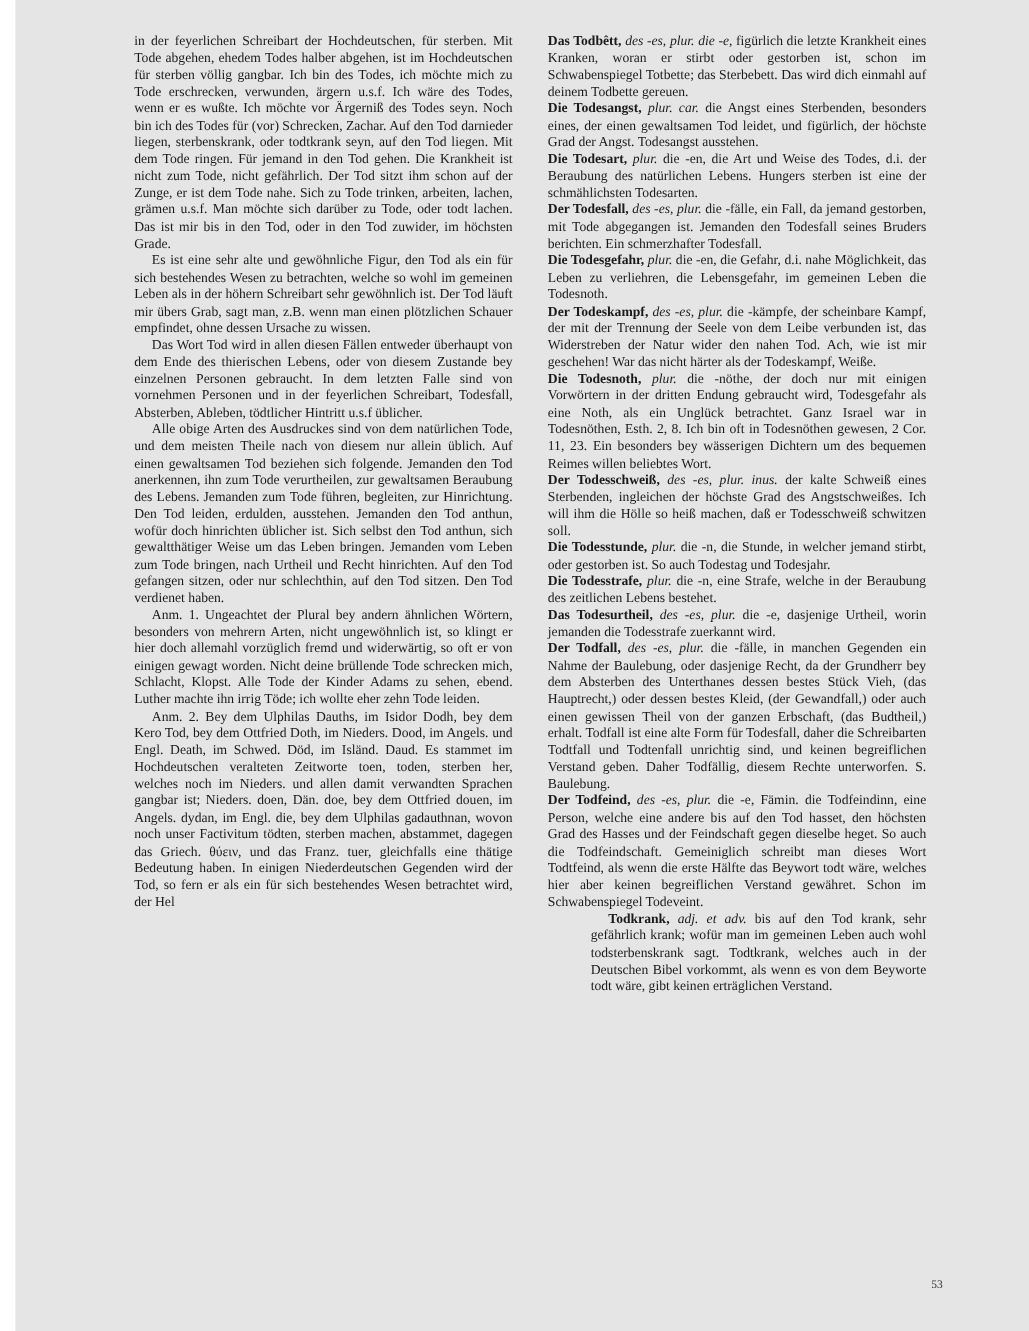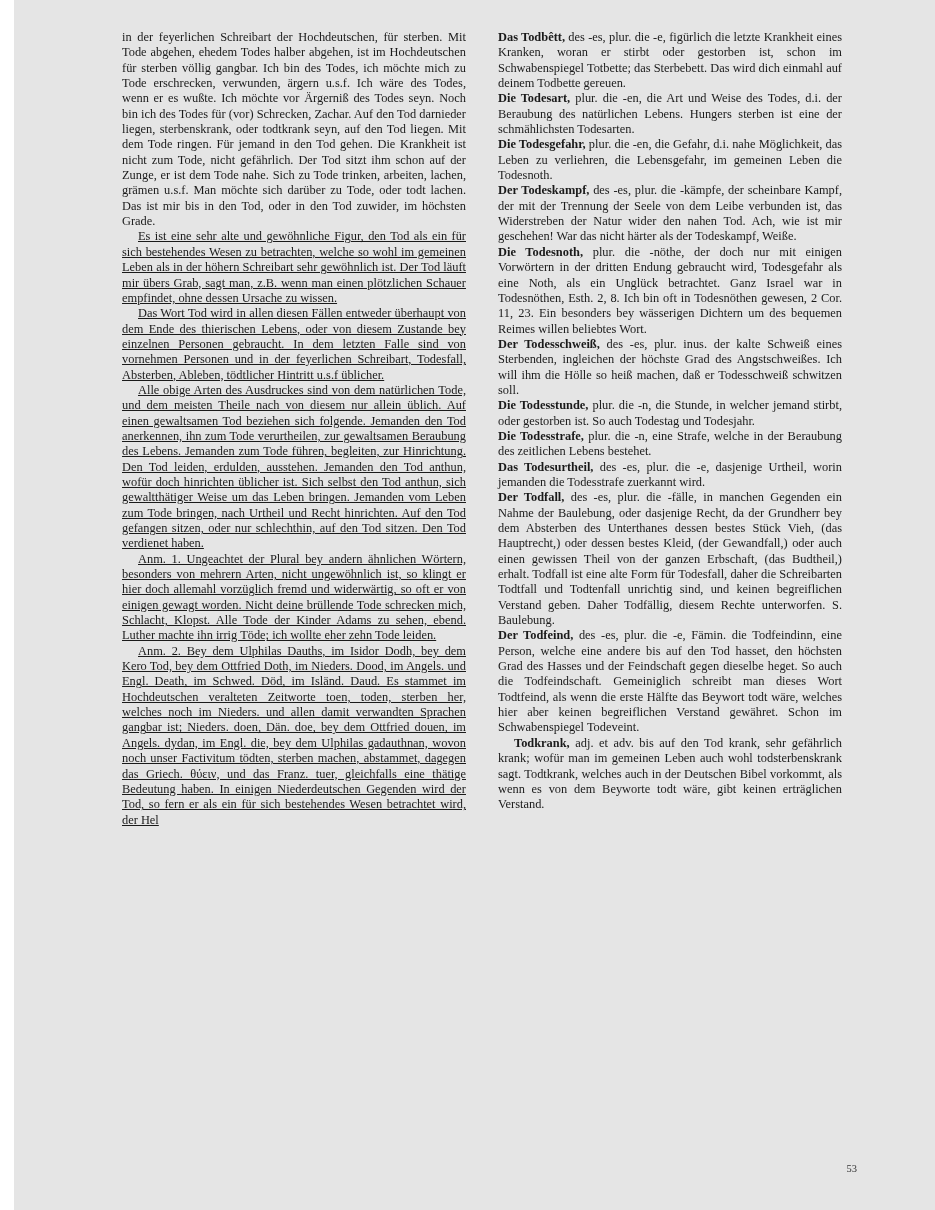--- a/index.html
+++ b/index.html
@@ -38,30 +38,30 @@
     text-align: justify;
     text-justify: inter-word;
     hyphens: manual;
   }
   .col p {
     margin: 0;
     text-align: justify;
   }
   .col p.indent {
     text-indent: 16px;
-    text-decoration: underline;
   }
   .entry {
     margin: 0;
     text-align: justify;
   }
   .hw {
     font-weight: bold;
   }
   .it {
+    font-style: italic;
   }
   .folio {
     position: absolute;
     right: 92px;
     bottom: 36px;
     font-size: 10.5px;
     color: #333;
     font-family: "Liberation Serif", serif;
     text-align: center;
   }
@@ -78,30 +78,32 @@
         <p class="">in der feyerlichen Schreibart der Hochdeutschen, für sterben. Mit Tode abgehen, ehedem Todes halber abgehen, ist im Hochdeutschen für sterben völlig gangbar. Ich bin des Todes, ich möchte mich zu Tode erschrecken, verwunden, ärgern u.s.f. Ich wäre des Todes, wenn er es wußte. Ich möchte vor Ärgerniß des Todes seyn. Noch bin ich des Todes für (vor) Schrecken, Zachar. Auf den Tod darnieder liegen, sterbens­krank, oder todtkrank seyn, auf den Tod liegen. Mit dem Tode ringen. Für jemand in den Tod gehen. Die Krankheit ist nicht zum Tode, nicht gefährlich. Der Tod sitzt ihm schon auf der Zunge, er ist dem Tode nahe. Sich zu Tode trinken, arbeiten, lachen, grämen u.s.f. Man möchte sich darüber zu Tode, oder todt lachen. Das ist mir bis in den Tod, oder in den Tod zuwi­der, im höchsten Grade.</p>
         <p class="indent">Es ist eine sehr alte und gewöhnliche Figur, den Tod als ein für sich bestehendes Wesen zu betrachten, welche so wohl im gemeinen Leben als in der höhern Schreibart sehr gewöhnlich ist. Der Tod läuft mir übers Grab, sagt man, z.B. wenn man einen plötzlichen Schauer empfindet, ohne dessen Ursache zu wissen.</p>
         <p class="indent">Das Wort Tod wird in allen diesen Fällen entweder überhaupt von dem Ende des thierischen Lebens, oder von diesem Zustan­de bey einzelnen Personen gebraucht. In dem letzten Falle sind von vornehmen Personen und in der feyerlichen Schreibart, Todesfall, Absterben, Ableben, tödtlicher Hintritt u.s.f üblicher.</p>
         <p class="indent">Alle obige Arten des Ausdruckes sind von dem natürlichen Tode, und dem meisten Theile nach von diesem nur allein üb­lich. Auf einen gewaltsamen Tod beziehen sich folgende. Je­manden den Tod anerkennen, ihn zum Tode verurtheilen, zur gewaltsamen Beraubung des Lebens. Jemanden zum Tode führen, begleiten, zur Hinrichtung. Den Tod leiden, erdulden, ausstehen. Jemanden den Tod anthun, wofür doch hinrichten üblicher ist. Sich selbst den Tod anthun, sich gewaltthätiger Weise um das Leben bringen. Jemanden vom Leben zum Tode bringen, nach Urtheil und Recht hinrichten. Auf den Tod ge­fangen sitzen, oder nur schlechthin, auf den Tod sitzen. Den Tod verdienet haben.</p>
         <p class="indent">Anm. 1. Ungeachtet der Plural bey andern ähnlichen Wörtern, besonders von mehrern Arten, nicht ungewöhnlich ist, so klingt er hier doch allemahl vorzüglich fremd und widerwärtig, so oft er von einigen gewagt worden. Nicht deine brüllende Tode schrecken mich, Schlacht, Klopst. Alle Tode der Kinder Adams zu sehen, ebend. Luther machte ihn irrig Töde; ich wollte eher zehn Tode leiden.</p>
         <p class="indent">Anm. 2. Bey dem Ulphilas Dauths, im Isidor Dodh, bey dem Kero Tod, bey dem Ottfried Doth, im Nieders. Dood, im Angels. und Engl. Death, im Schwed. Död, im Isländ. Daud. Es stammet im Hochdeutschen veralteten Zeitworte toen, toden, sterben her, welches noch im Nieders. und allen damit verwandten Sprachen gangbar ist; Nieders. doen, Dän. doe, bey dem Ottfried douen, im Angels. dydan, im Engl. die, bey dem Ulphilas gadauthnan, wovon noch unser Factivitum tödten, sterben machen, abstammet, dagegen das Griech. θύειν, und das Franz. tuer, gleichfalls eine thätige Bedeutung haben. In einigen Niederdeutschen Gegenden wird der Tod, so fern er als ein für sich bestehendes Wesen betrachtet wird, der Hel</p>
       </div>
 
     <div class="col" id="right-col">
         <p class="entry"><span class="hw">Das Todbêtt,</span><span class="it"> des -es, plur. die -e,</span><span> figürlich die letzte Krankheit eines Kranken, woran er stirbt oder gestorben ist, schon im Schwabenspiegel Totbette; das Sterbebett. Das wird dich ein­mahl auf deinem Todbette gereuen.</span></p>
+        <p class="entry"><span class="hw">Die Todesangst,</span><span class="it"> plur. car.</span><span> die Angst eines Sterbenden, beson­ders eines, der einen gewaltsamen Tod leidet, und figürlich, der höchste Grad der Angst. Todesangst ausstehen.</span></p>
         <p class="entry"><span class="hw">Die Todesart,</span><span class="it"> plur.</span><span> die -en, die Art und Weise des Todes, d.i. der Beraubung des natürlichen Lebens. Hungers sterben ist eine der schmählichsten Todesarten.</span></p>
+        <p class="entry"><span class="hw">Der Todesfall,</span><span class="it"> des -es, plur.</span><span> die -fälle, ein Fall, da jemand gestorben, mit Tode abgegangen ist. Jemanden den Todesfall seines Bruders berichten. Ein schmerzhafter Todesfall.</span></p>
         <p class="entry"><span class="hw">Die Todesgefahr,</span><span class="it"> plur.</span><span> die -en, die Gefahr, d.i. nahe Möglich­keit, das Leben zu verliehren, die Lebensgefahr, im gemeinen Leben die Todesnoth.</span></p>
         <p class="entry"><span class="hw">Der Todeskampf,</span><span class="it"> des -es, plur.</span><span> die -kämpfe, der scheinbare Kampf, der mit der Trennung der Seele von dem Leibe verbun­den ist, das Widerstreben der Natur wider den nahen Tod. Ach, wie ist mir geschehen! War das nicht härter als der Todes­kampf, Weiße.</span></p>
         <p class="entry"><span class="hw">Die Todesnoth,</span><span class="it"> plur.</span><span> die -nöthe, der doch nur mit einigen Vorwörtern in der dritten Endung gebraucht wird, Todesgefahr als eine Noth, als ein Unglück betrachtet. Ganz Israel war in Todesnöthen, Esth. 2, 8. Ich bin oft in Todesnöthen gewesen, 2 Cor. 11, 23. Ein besonders bey wässerigen Dichtern um des bequemen Reimes willen beliebtes Wort.</span></p>
         <p class="entry"><span class="hw">Der Todesschweiß,</span><span class="it"> des -es, plur. inus.</span><span> der kalte Schweiß eines Sterbenden, ingleichen der höchste Grad des Angstschweißes. Ich will ihm die Hölle so heiß machen, daß er Todesschweiß schwitzen soll.</span></p>
         <p class="entry"><span class="hw">Die Todesstunde,</span><span class="it"> plur.</span><span> die -n, die Stunde, in welcher jemand stirbt, oder gestorben ist. So auch Todestag und Todesjahr.</span></p>
         <p class="entry"><span class="hw">Die Todesstrafe,</span><span class="it"> plur.</span><span> die -n, eine Strafe, welche in der Berau­bung des zeitlichen Lebens bestehet.</span></p>
         <p class="entry"><span class="hw">Das Todesurtheil,</span><span class="it"> des -es, plur.</span><span> die -e, dasjenige Urtheil, worin jemanden die Todesstrafe zuerkannt wird.</span></p>
         <p class="entry"><span class="hw">Der Todfall,</span><span class="it"> des -es, plur.</span><span> die -fälle, in manchen Gegenden ein Nahme der Baulebung, oder dasjenige Recht, da der Grundherr bey dem Absterben des Unterthanes dessen bestes Stück Vieh, (das Hauptrecht,) oder dessen bestes Kleid, (der Gewandfall,) oder auch einen gewissen Theil von der ganzen Erbschaft, (das Budtheil,) erhalt. Todfall ist eine alte Form für Todesfall, daher die Schreibarten Todtfall und Todtenfall un­richtig sind, und keinen begreiflichen Verstand geben. Daher Todfällig, diesem Rechte unterworfen. S. Baulebung.</span></p>
         <p class="entry"><span class="hw">Der Todfeind,</span><span class="it"> des -es, plur.</span><span> die -e, Fämin. die Todfeindinn, eine Person, welche eine andere bis auf den Tod hasset, den höchsten Grad des Hasses und der Feindschaft gegen dieselbe heget. So auch die Todfeindschaft. Gemeiniglich schreibt man dieses Wort Todtfeind, als wenn die erste Hälfte das Beywort todt wäre, welches hier aber keinen begreiflichen Verstand gewähret. Schon im Schwabenspiegel Todeveint.</span></p>
-        <p class="entry" style="text-indent: 16px;"><span class="hw">Todkrank,</span><span class="it"> adj. et adv.</span><span> bis auf den Tod krank, sehr gefährlich krank; wofür man im gemeinen Leben auch wohl todsterbens­krank sagt. Todtkrank, welches auch in der Deutschen Bibel vorkommt, als wenn es von dem Beyworte todt wäre, gibt keinen erträglichen Verstand.</span></p>
+        <p class="entry" style="text-indent: 16px; margin-left: 39px;"><span class="hw">Todkrank,</span><span class="it"> adj. et adv.</span><span> bis auf den Tod krank, sehr gefährlich krank; wofür man im gemeinen Leben auch wohl todsterbens­krank sagt. Todtkrank, welches auch in der Deutschen Bibel vorkommt, als wenn es von dem Beyworte todt wäre, gibt keinen erträglichen Verstand.</span></p>
       </div>
 
   </div>
 
   <div class="folio">53</div>
 
 </div>
 
 </body></html>

